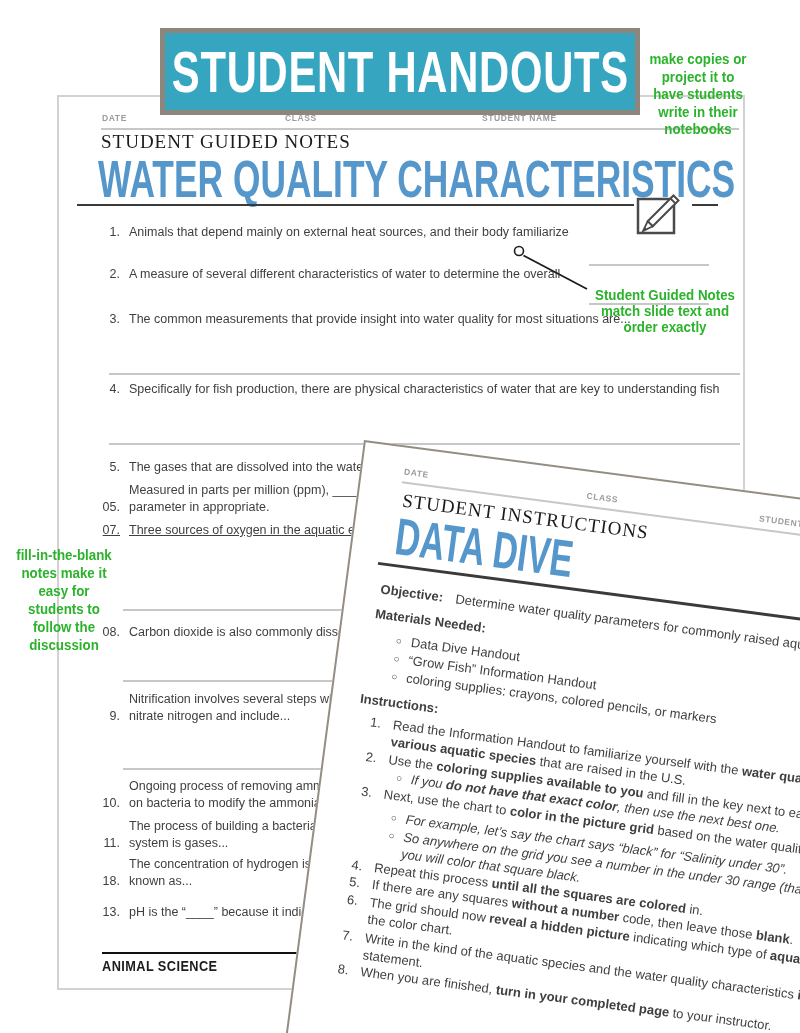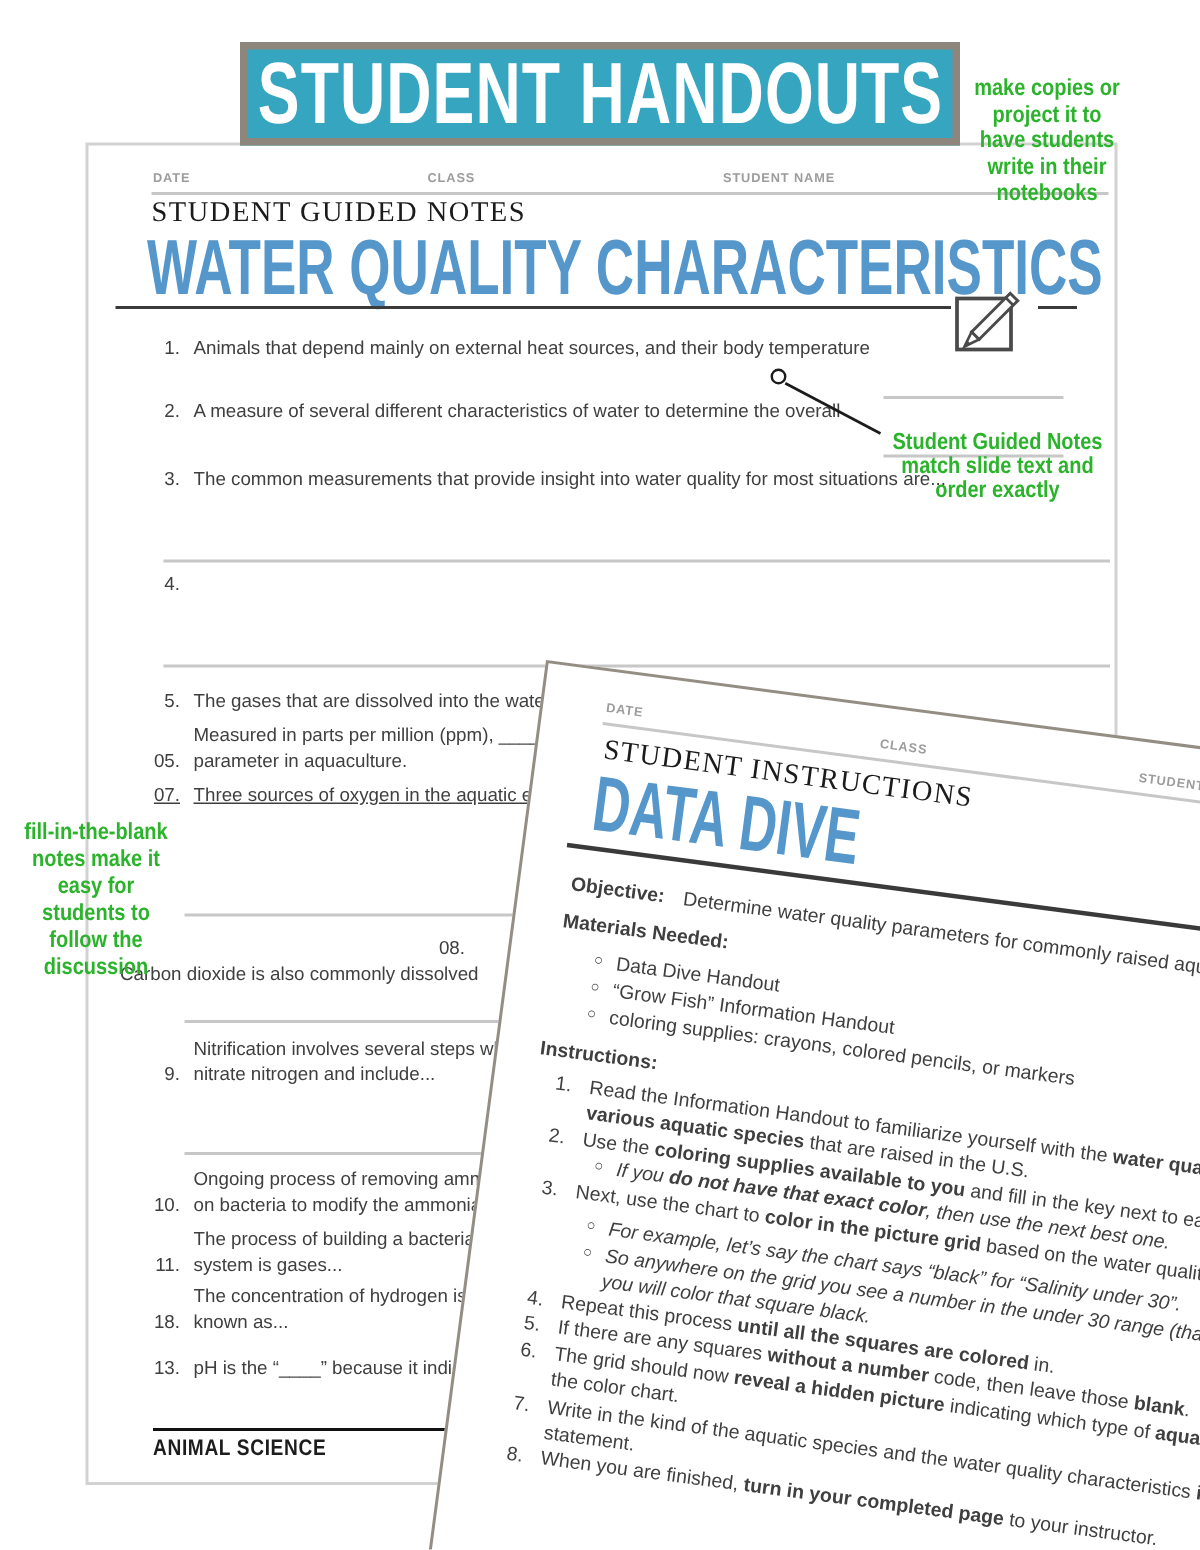--- a/index.html
+++ b/index.html
@@ -1,20 +1,20 @@
 <!DOCTYPE html>
 <html><head>
 <meta charset="utf-8">
 <style>
   html,body{margin:0;padding:0;background:#fff;}
   body{width:800px;height:1033px;overflow:hidden;position:relative;
        font-family:"Liberation Sans",sans-serif;}
   .abs{position:absolute;}
   
-  .banner{position:absolute;left:160px;top:28px;width:480px;height:69px;
+  .banner{position:absolute;left:160px;top:28px;width:480px;height:87px;
           background:#36a6c0;border:5px solid #8c867d;box-sizing:border-box;
           display:flex;align-items:center;justify-content:center;z-index:40;}
   .banner .txt{color:#fff;font-weight:bold;font-size:58px;letter-spacing:1px;
           transform:scaleX(0.72);white-space:nowrap;}
   
   .green{position:absolute;color:#2bb32b;font-weight:bold;text-align:center;
          z-index:30;transform:scaleX(0.86);transform-origin:center top;}
   .green div{white-space:nowrap;}
   .g-tr{left:634px;top:50px;width:128px;font-size:15.5px;line-height:17.5px;}
   .g-mid{left:572px;top:287px;width:186px;font-size:15.5px;line-height:16px;}
@@ -89,60 +89,61 @@
   <div class="hline" style="left:50px;top:276px;width:631px"></div>
   <div class="hline" style="left:50px;top:346px;width:631px"></div>
   <div class="hline" style="left:64px;top:512px;width:540px"></div>
   <div class="hline" style="left:64px;top:583px;width:540px"></div>
   <div class="hline" style="left:64px;top:671px;width:540px"></div>
 
   <div id="q-list">
       <div class="q" style="left: 21px; top: 127px;">
         <span class="n">1.</span>
         <div class="t">
-          <div>Animals that depend mainly on external heat sources, and their body temperature</div>
+          <div>Animals that depend mainly on external heat sources, and their body familiarize</div>
         </div>
       </div>
       <div class="q" style="left: 21px; top: 169px;">
         <span class="n">2.</span>
         <div class="t">
           <div>A measure of several different characteristics of water to determine the overall</div>
         </div>
       </div>
       <div class="q" style="left: 21px; top: 214px;">
         <span class="n">3.</span>
         <div class="t">
           <div>The common measurements that provide insight into water quality for most situations are...</div>
         </div>
       </div>
       <div class="q" style="left: 21px; top: 284px;">
         <span class="n">4.</span>
         <div class="t">
+          <div>Specifically for fish production, there are physical characteristics of water that are key to understanding fish</div>
         </div>
       </div>
       <div class="q" style="left: 21px; top: 362px;">
         <span class="n">5.</span>
         <div class="t">
           <div>The gases that are dissolved into the water</div>
         </div>
       </div>
       <div class="q" style="left: 21px; top: 385px;">
         <span class="n">05.</span>
         <div class="t">
           <div>Measured in parts per million (ppm), ____ is</div>
-          <div>parameter in aquaculture.</div>
+          <div>parameter in appropriate.</div>
         </div>
       </div>
       <div class="q" style="left: 21px; top: 425px; text-decoration: underline;">
         <span class="n">07.</span>
         <div class="t">
           <div>Three sources of oxygen in the aquatic environment</div>
         </div>
       </div>
-      <div class="q" style="left: 21px; top: 527px; flex-direction: column;">
+      <div class="q" style="left: 21px; top: 527px;">
         <span class="n">08.</span>
         <div class="t">
           <div>Carbon dioxide is also commonly dissolved</div>
         </div>
       </div>
       <div class="q" style="left: 21px; top: 594px;">
         <span class="n">9.</span>
         <div class="t">
           <div>Nitrification involves several steps where</div>
           <div>nitrate nitrogen and include...</div>

